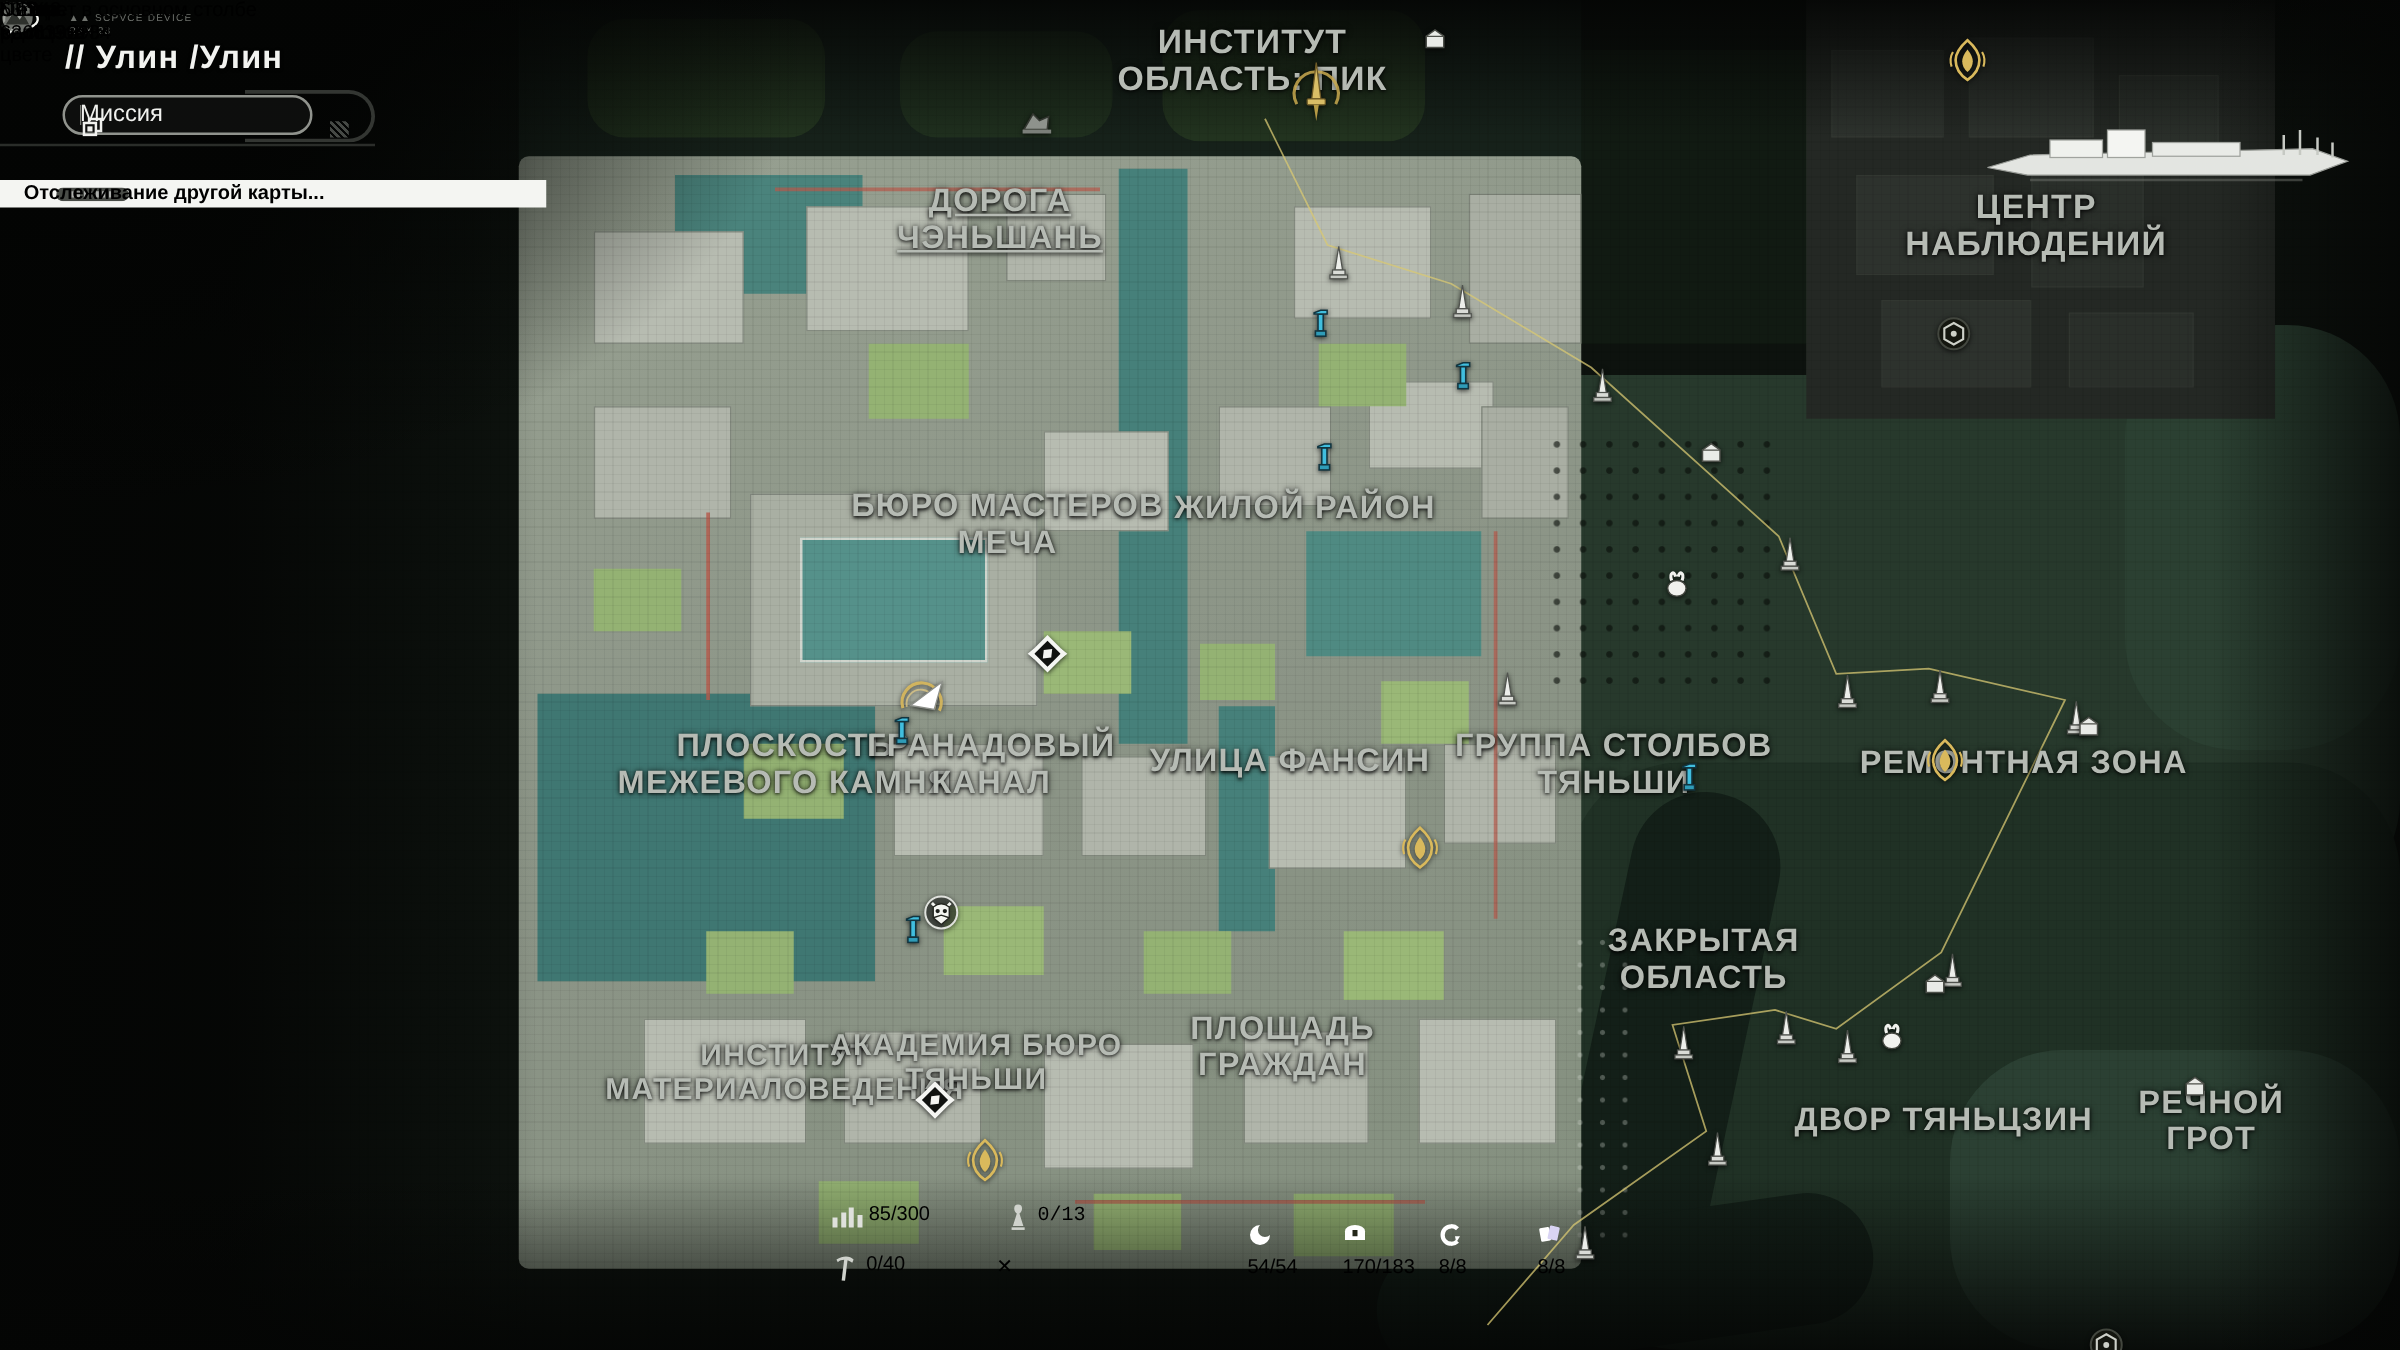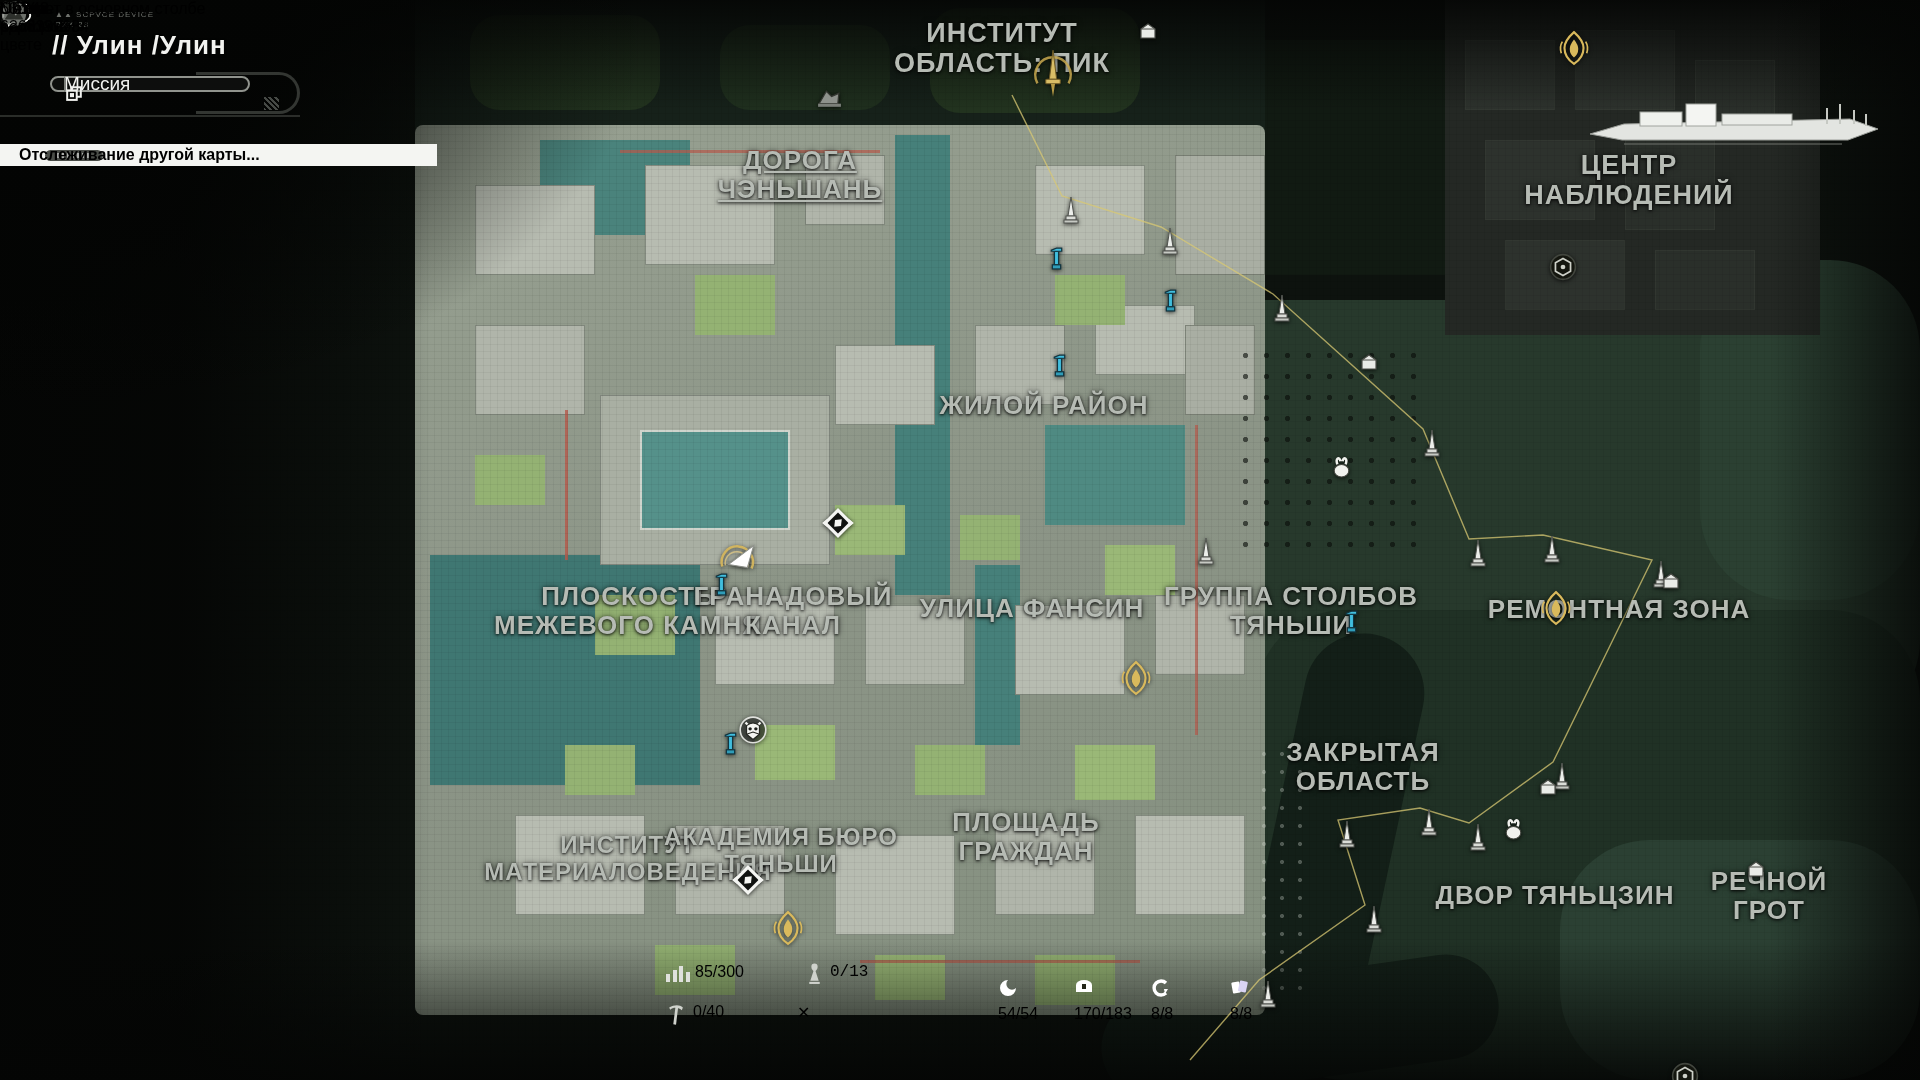--- a/index.html
+++ b/index.html
@@ -27,21 +27,21 @@
   .marker{transform:translate(-50%,-50%);filter:drop-shadow(0 1px 2px rgba(0,0,0,.7));}
 
   .title{left:52px;top:30px;font-size:26px;font-weight:bold;color:#f2f3f0;letter-spacing:1px;text-shadow:0 1px 3px #000;}
   .device{left:55px;top:10px;font-size:8px;color:#6e716c;letter-spacing:1px;line-height:1.3;white-space:pre;}
   .deco-curve{left:196px;top:72px;width:104px;height:42px;border:3px solid #3c3f3b;border-left:none;
     border-radius:0 22px 22px 0;opacity:.85;}
   .deco-line{left:0;top:115px;width:300px;height:2px;background:#3c3f3b;opacity:.7;}
   .deco-hatch{left:264px;top:97px;width:15px;height:13px;opacity:.8;
     background:repeating-linear-gradient(45deg,#565a55 0 2px,transparent 2px 4px);}
 
-  .mission-btn{left:50px;top:76px;width:200px;height:16px;border:2px solid #90938d;border-radius:17px;
+  .mission-btn{left:50px;top:76px;width:200px;height:32px;border:2px solid #90938d;border-radius:17px;
     background:rgba(16,18,16,.8);display:flex;align-items:center;padding:0 12px;gap:10px;}
   .mission-btn .lbl{position:static;font-size:19px;color:#f0f1ee;flex:1;}
   .mission-btn .sep{position:static;width:1px;height:16px;background:#7b7e78;}
 
   .banner{left:0;top:144px;width:437px;height:22px;background:#f4f5f2;display:flex;align-items:center;}
   .banner-badge{position:static;margin-left:45px;width:58px;height:11px;border-radius:6px;background:#4a4d48;
     background-image:repeating-linear-gradient(90deg,rgba(255,255,255,.55) 0 2px,transparent 2px 5px);
     background-size:34px 5px;background-repeat:no-repeat;background-position:center;}
   .banner-text{position:static;margin-left:19px;font-size:16px;font-weight:bold;color:#17181'6;color:#161815;}
   .banner-chevrons{left:399px;top:145px;display:flex;gap:5px;}
@@ -229,20 +229,22 @@
     <polyline id="ypath" points="1012,95 1062,196 1161,227 1273,294 1423,429 1469,539 1543,535 1652,560 1553,762 1469,823 1420,808 1338,820 1365,905 1259,980 1190,1060" fill="none" stroke="#d8c873" stroke-width="1.4" opacity="0.75"></polyline>
   </svg>
 
   <div id="labels" style="left:0;top:0;width:100%;height:100%;">
       <div class="map-label" style="left: 1002px; top: 18px; font-size: 27px;">ИНСТИТУТ
 ОБЛАСТЬ: ПИК</div>
       <div class="map-label" style="left: 800px; top: 146px; font-size: 26px; text-decoration: underline;">ДОРОГА
 ЧЭНЬШАНЬ</div>
       <div class="map-label" style="left: 1629px; top: 150px; font-size: 27px;">ЦЕНТР
 НАБЛЮДЕНИЙ</div>
+      <div class="map-label" style="left: 806px; top: 390px; font-size: 26px;">БЮРО МАСТЕРОВ
+МЕЧА</div>
       <div class="map-label" style="left: 1044px; top: 391px; font-size: 26px;">ЖИЛОЙ РАЙОН</div>
       <div class="map-label" style="left: 628px; top: 582px; font-size: 26px;">ПЛОСКОСТЬ
 МЕЖЕВОГО КАМНЯ</div>
       <div class="map-label" style="left: 793px; top: 582px; font-size: 26px;">ГРАНАДОВЫЙ
 КАНАЛ</div>
       <div class="map-label" style="left: 1032px; top: 594px; font-size: 26px;">УЛИЦА ФАНСИН</div>
       <div class="map-label" style="left: 1291px; top: 582px; font-size: 26px;">ГРУППА СТОЛБОВ
 ТЯНЬШИ</div>
       <div class="map-label" style="left: 1619px; top: 595px; font-size: 26px;">РЕМОНТНАЯ ЗОНА</div>
       <div class="map-label" style="left: 1363px; top: 738px; font-size: 26px;">ЗАКРЫТАЯ

